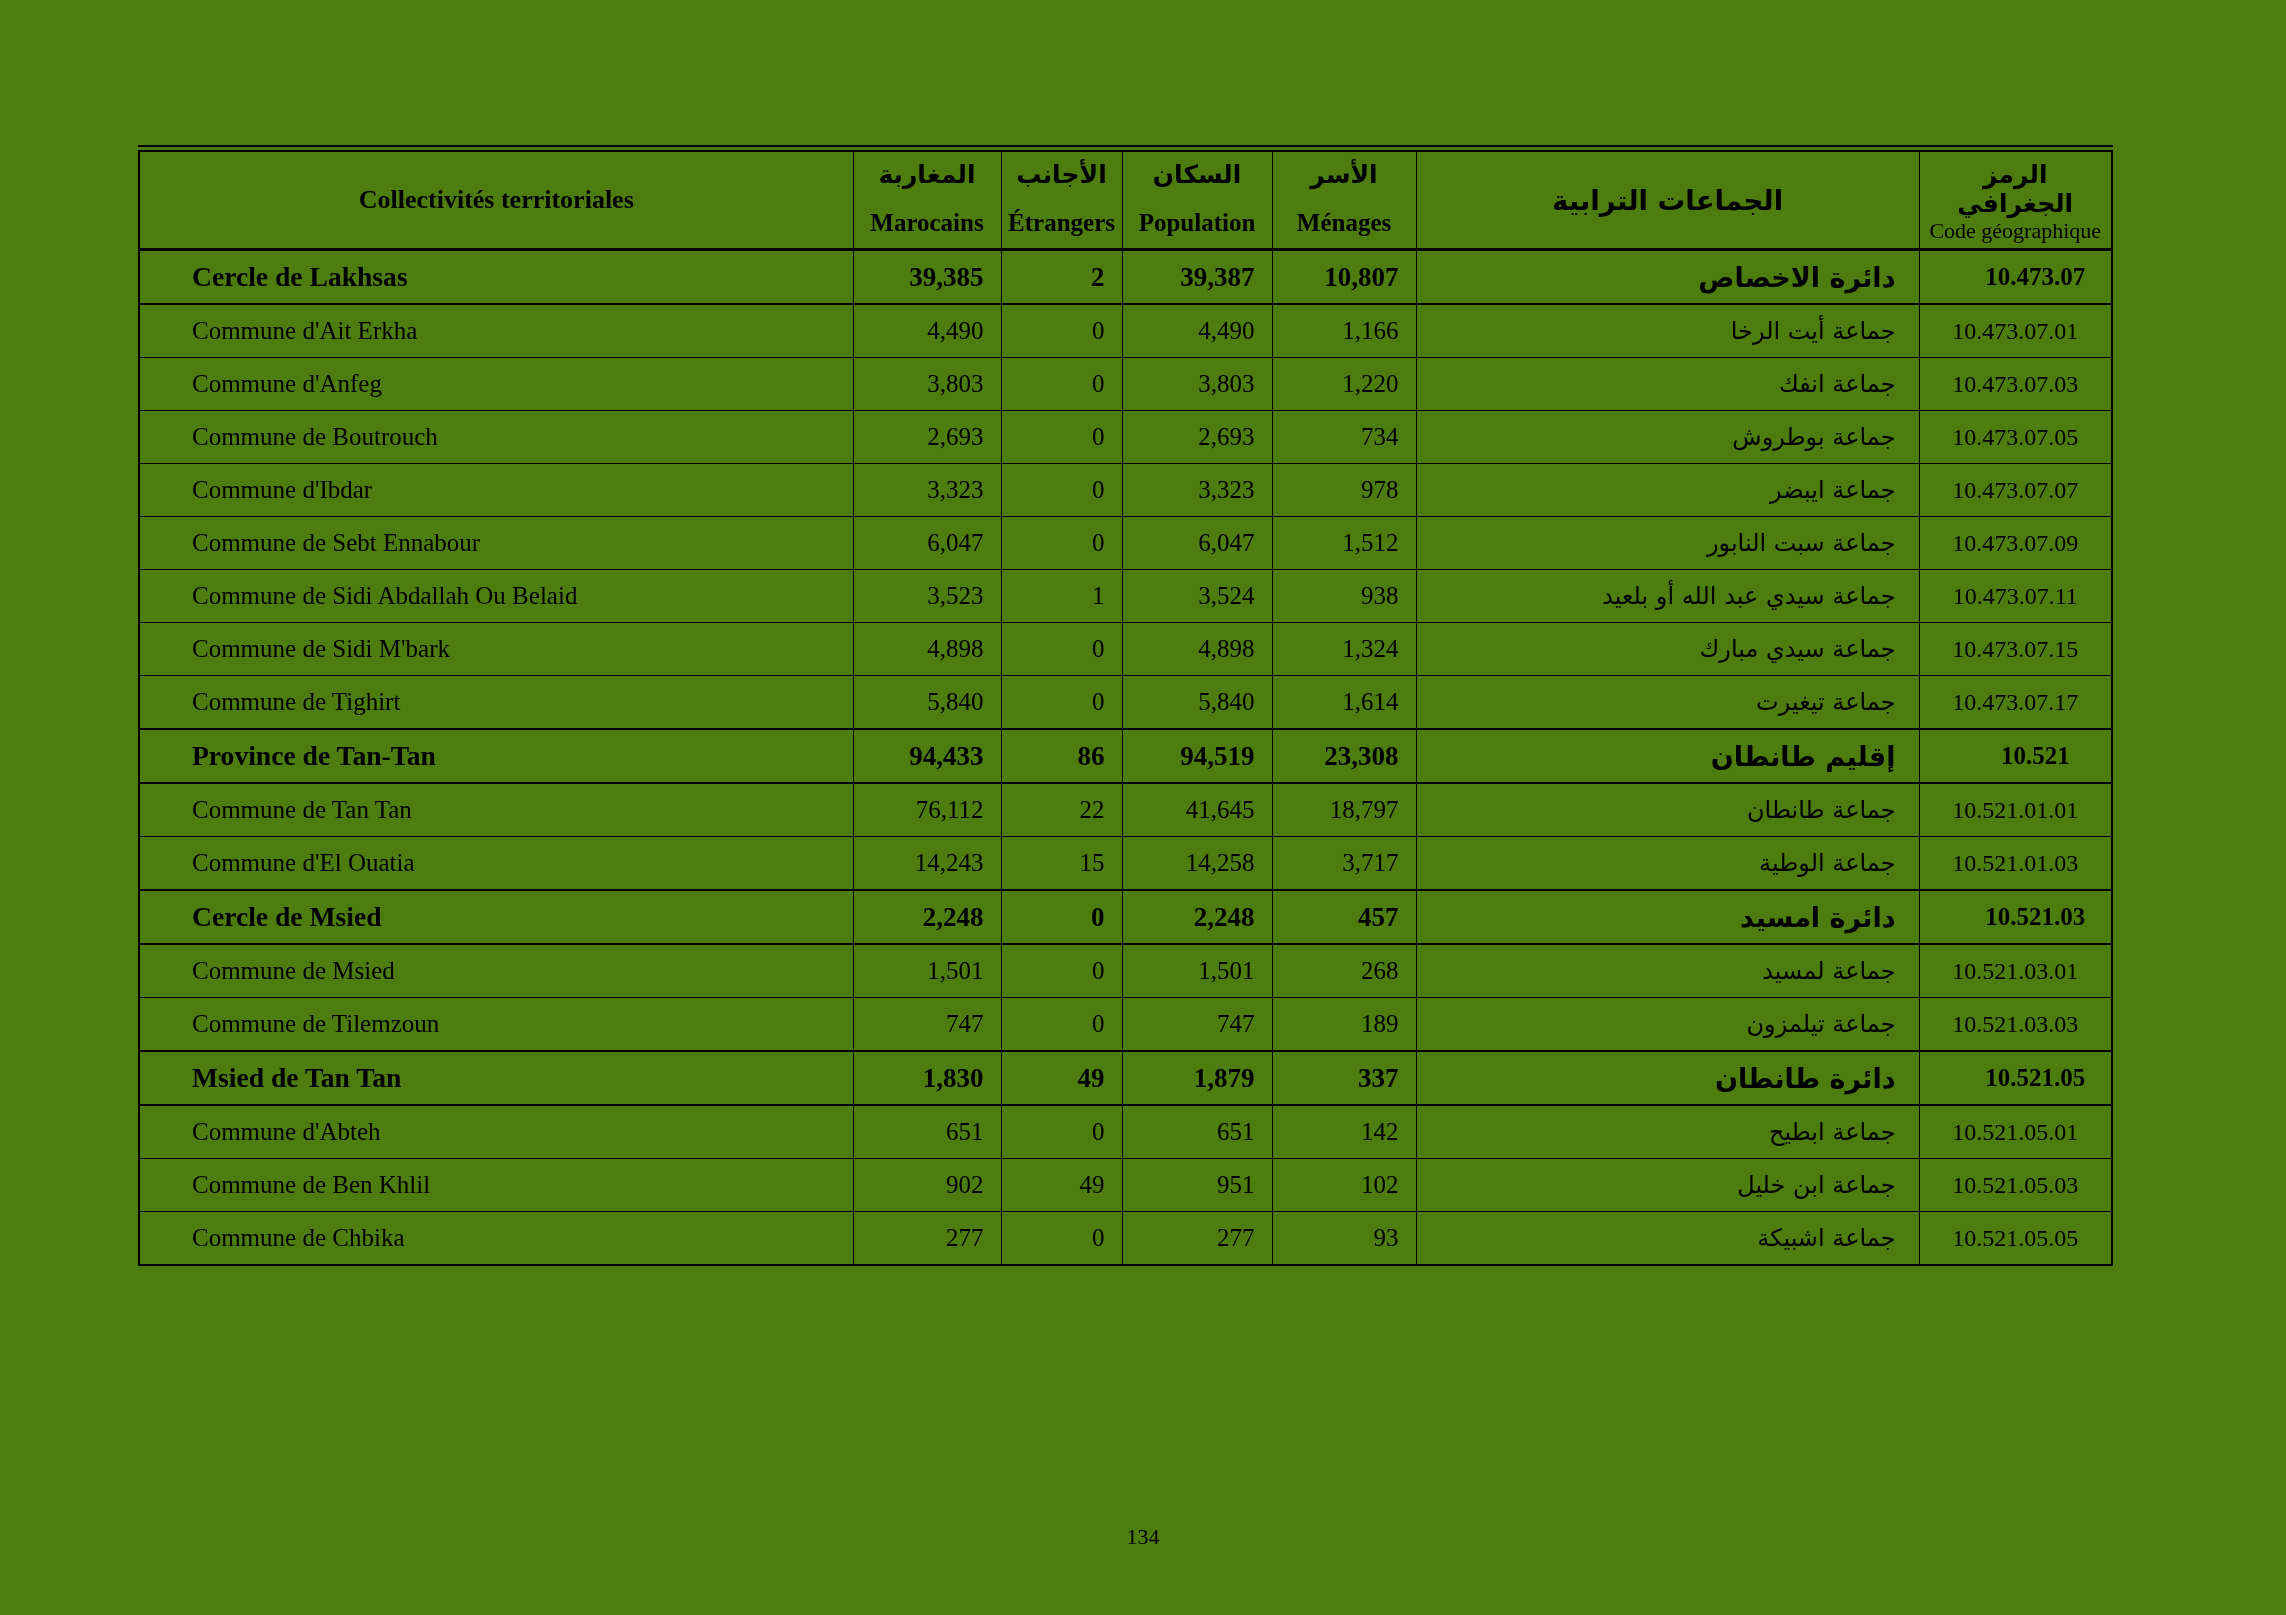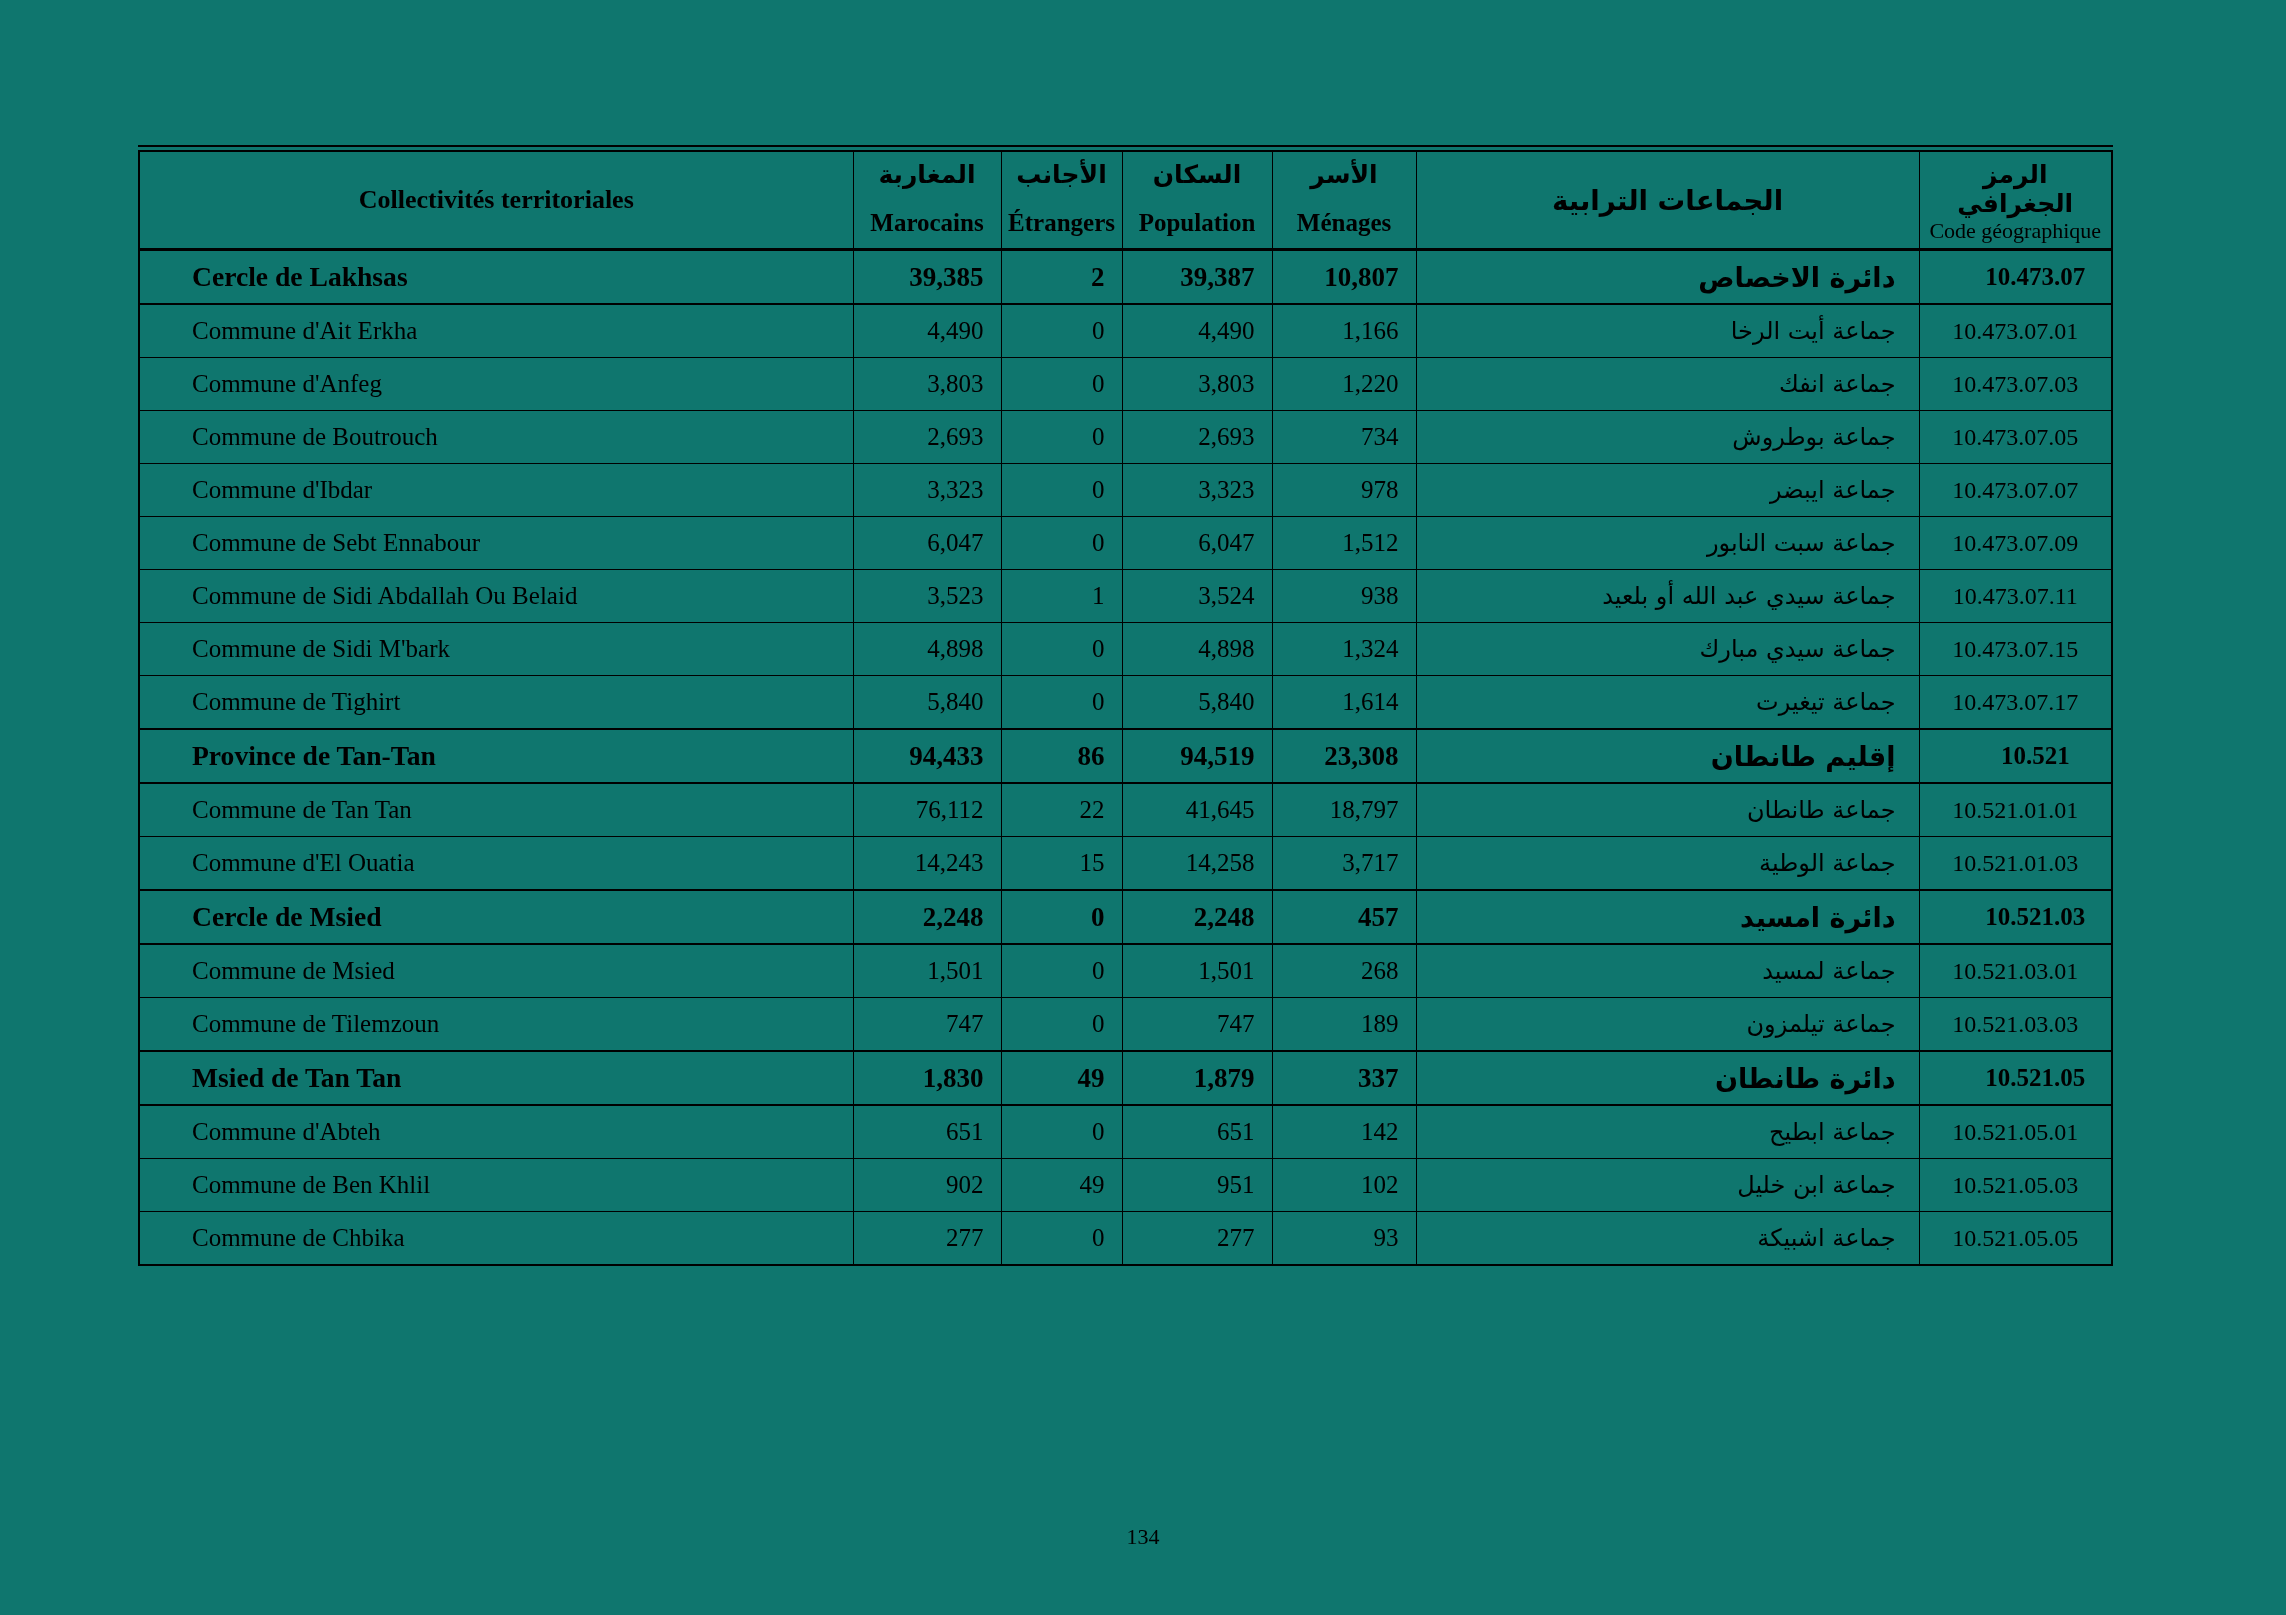--- a/index.html
+++ b/index.html
@@ -1,20 +1,20 @@
 <!DOCTYPE html>
 <html lang="fr" style="font-size:15px"><head>
 <meta charset="utf-8">
 <style>
   html, body { margin: 0; padding: 0; background: #ffffff; }
   .page {
     position: relative;
     width: 2286px;
     height: 1616px;
-    background: #0f766e;
+    background: #4d7c0f;
     color: #000;
     font-family: "Liberation Serif", serif;
     overflow: hidden;
   }
   table.census {
     position: absolute;
     left: 138px;
     top: 145px;
     width: 1974px;
     border-collapse: collapse;

